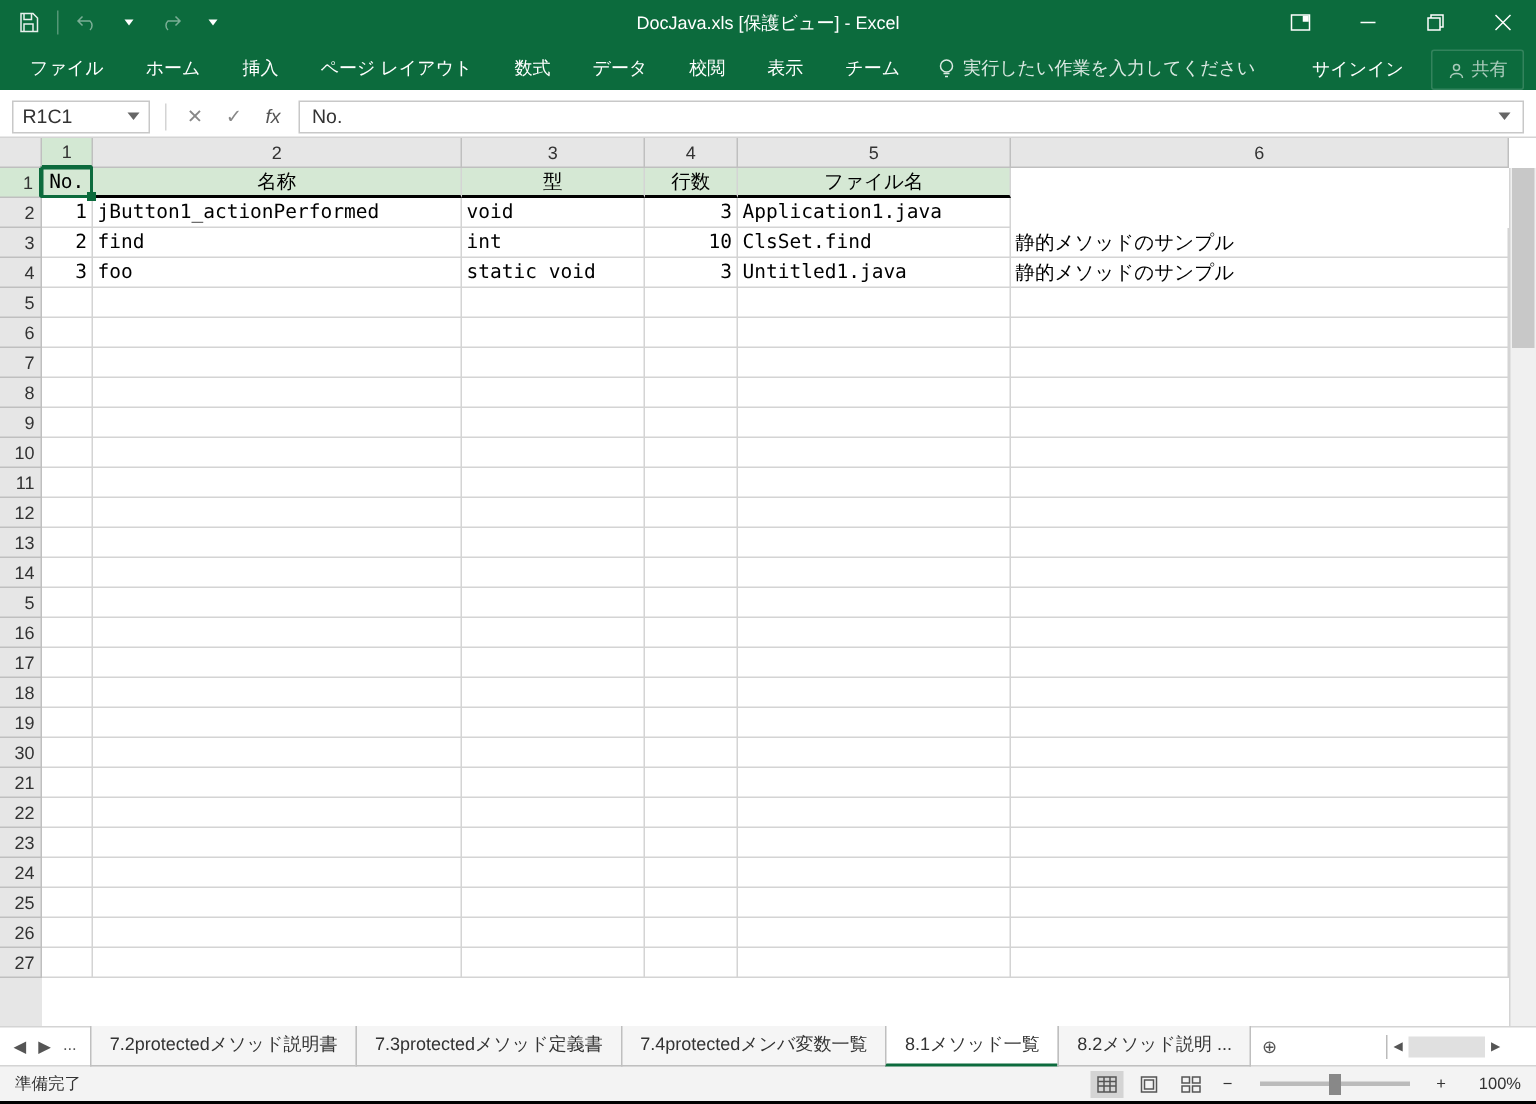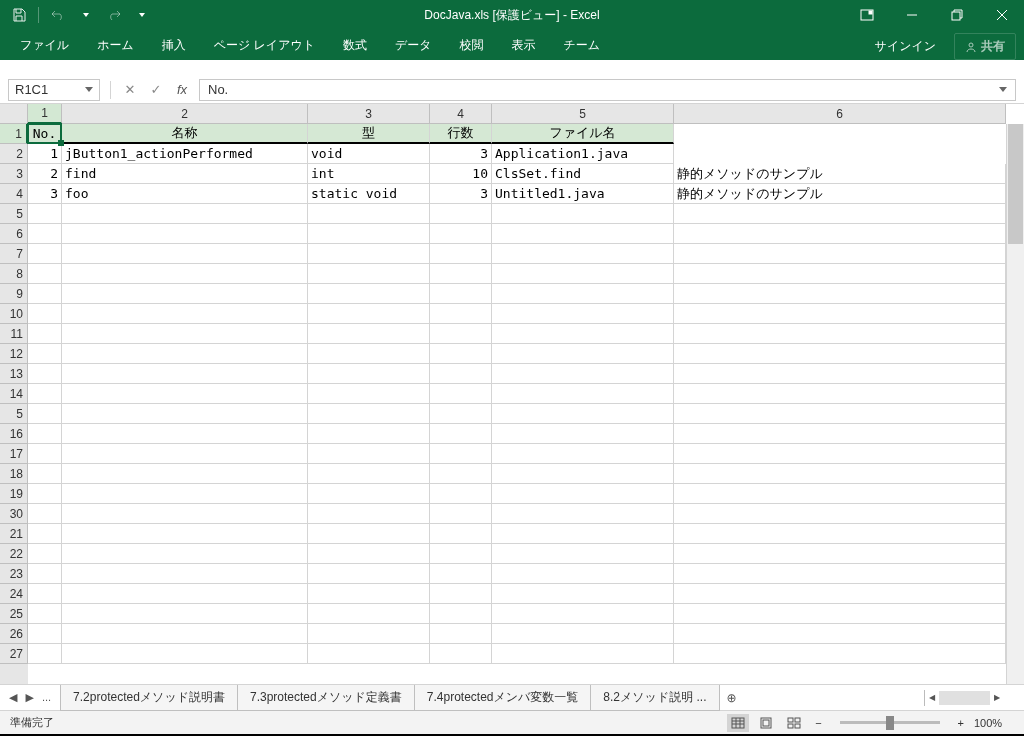--- a/index.html
+++ b/index.html
@@ -11,22 +11,22 @@
 .qat-sep { width: 1px; height: 16px; background: rgba(255,255,255,0.3); margin: 0 4px; }
 .title-center { position: absolute; left: 50%; transform: translateX(-50%); white-space: nowrap; }
 .win-controls { position: absolute; right: 0; display: flex; }
 .win-btn { width: 45px; height: 30px; display: flex; align-items: center; justify-content: center; cursor: pointer; }
 .win-btn svg { stroke: #fff; fill: none; stroke-width: 1; }
 .ribbon-tabs { height: 30px; background: #0c6b3d; display: flex; align-items: flex-end; padding-left: 6px; color: #fff; font-size: 12px; position: relative; }
 .rtab { padding: 6px 14px; cursor: pointer; }
 .tell-me { display: flex; align-items: center; gap: 4px; padding: 6px 10px; opacity: 0.85; }
 .ribbon-right { position: absolute; right: 8px; display: flex; align-items: center; gap: 10px; }
 .signin { padding: 4px 8px; cursor: pointer; }
-.share-btn { padding: 4px 10px; border: 1px solid rgba(255,255,255,0.25); border-radius: 2px; display: flex; align-items: center; gap: 4px; opacity: 0.65; font-weight: bold; }
-.formula-bar { height: 28px; border-bottom: 1px solid #d4d4d4; display: flex; align-items: center; font-size: 13px; background: #fff; margin-top: 16px; }
+.share-btn { padding: 4px 10px; border: 1px solid rgba(255,255,255,0.25); border-radius: 2px; display: flex; align-items: center; gap: 4px; opacity: 0.65; }
+.formula-bar { height: 28px; border-bottom: 1px solid #d4d4d4; display: flex; align-items: center; font-size: 13px; background: #fff; margin-top: 4px; }
 .name-box { width: 92px; height: 22px; border: 1px solid #c8c8c8; margin-left: 8px; display: flex; align-items: center; padding: 0 6px; justify-content: space-between; }
 .name-box span { color: #333; }
 .fx-controls { display: flex; align-items: center; gap: 4px; margin: 0 6px; }
 .fx-btn { width: 22px; height: 22px; display: flex; align-items: center; justify-content: center; color: #888; cursor: pointer; font-size: 13px; }
 .formula-input { flex: 1; height: 22px; border: 1px solid #c8c8c8; margin-right: 8px; display: flex; align-items: center; padding: 0 8px; color: #333; justify-content: space-between; }
 .grid-area { flex: 1; display: flex; overflow: hidden; position: relative; }
 .corner { width: 28px; height: 20px; background: #e6e6e6; border-right: 1px solid #bfbfbf; border-bottom: 1px solid #bfbfbf; position: absolute; top: 0; left: 0; z-index: 3; }
 .col-headers { position: absolute; top: 0; left: 28px; right: 18px; height: 20px; display: flex; background: #e6e6e6; z-index: 2; }
 .col-h { border-right: 1px solid #bfbfbf; border-bottom: 1px solid #bfbfbf; display: flex; align-items: center; justify-content: center; font-size: 12px; color: #333; }
 .col-h.sel { background: #d3e8d3; border-bottom: 2px solid #0c6b3d; }
@@ -121,20 +121,28 @@
 <div class="ribbon-tabs">
   <div class="rtab">ファイル</div>
   <div class="rtab">ホーム</div>
   <div class="rtab">挿入</div>
   <div class="rtab">ページ レイアウト</div>
   <div class="rtab">数式</div>
   <div class="rtab">データ</div>
   <div class="rtab">校閲</div>
   <div class="rtab">表示</div>
   <div class="rtab">チーム</div>
+  <div class="tell-me">
+    <svg width="14" height="14" viewBox="0 0 14 14">
+        <circle cx="7" cy="5" r="4" fill="none" stroke="#fff"></circle>
+        <line x1="5" y1="10" x2="9" y2="10" stroke="#fff"></line>
+        <line x1="6" y1="12" x2="8" y2="12" stroke="#fff"></line>
+      </svg>
+    <span>実行したい作業を入力してください</span>
+  </div>
   <div class="ribbon-right">
     <div class="signin">サインイン</div>
     <div class="share-btn">
       <svg width="12" height="12" viewBox="0 0 12 12">
           <circle cx="6" cy="4" r="2" fill="none" stroke="#fff"></circle>
           <path d="M2 11c0-2 2-3 4-3s4 1 4 3" fill="none" stroke="#fff"></path>
         </svg>
       <span>共有</span>
     </div>
   </div>
@@ -424,20 +432,21 @@
 <div class="sheet-tabs">
   <div class="tab-nav">
     <span>◀</span>
     <span>▶</span>
     <span>...</span>
   </div>
   <div id="sheet-tabs-container" style="display:flex">
       <div class="sheet-tab">7.2protectedメソッド説明書</div>
       <div class="sheet-tab">7.3protectedメソッド定義書</div>
       <div class="sheet-tab">7.4protectedメンバ変数一覧</div>
+      <div class="sheet-tab active">8.1メソッド一覧</div>
       <div class="sheet-tab">8.2メソッド説明 ...</div>
     </div>
   <div class="sheet-add">⊕</div>
   <div style="flex:1"></div>
   <div class="hscroll">
     <div style="width:1px;height:16px;background:#bbb"></div>
     <div class="hscroll-btn">◀</div>
     <div style="flex:1;height:14px;background:#e0e0e0"></div>
     <div class="hscroll-btn">▶</div>
   </div>
@@ -468,16 +477,16 @@
           <rect x="1" y="7" width="5" height="4"></rect>
           <rect x="8" y="7" width="5" height="4"></rect>
         </svg>
       </div>
     <span style="padding:0 4px;cursor:pointer">−</span>
     <div class="zoom-slider">
       <div class="zoom-mid"></div>
       <div class="zoom-thumb"></div>
     </div>
     <span style="padding:0 4px;cursor:pointer">+</span>
-    <span style="width:40px;text-align:left">100%</span>
+    <span style="width:40px;text-align:right">100%</span>
   </div>
 </div>
 <div class="black-bar"></div>
 
 </body></html>

